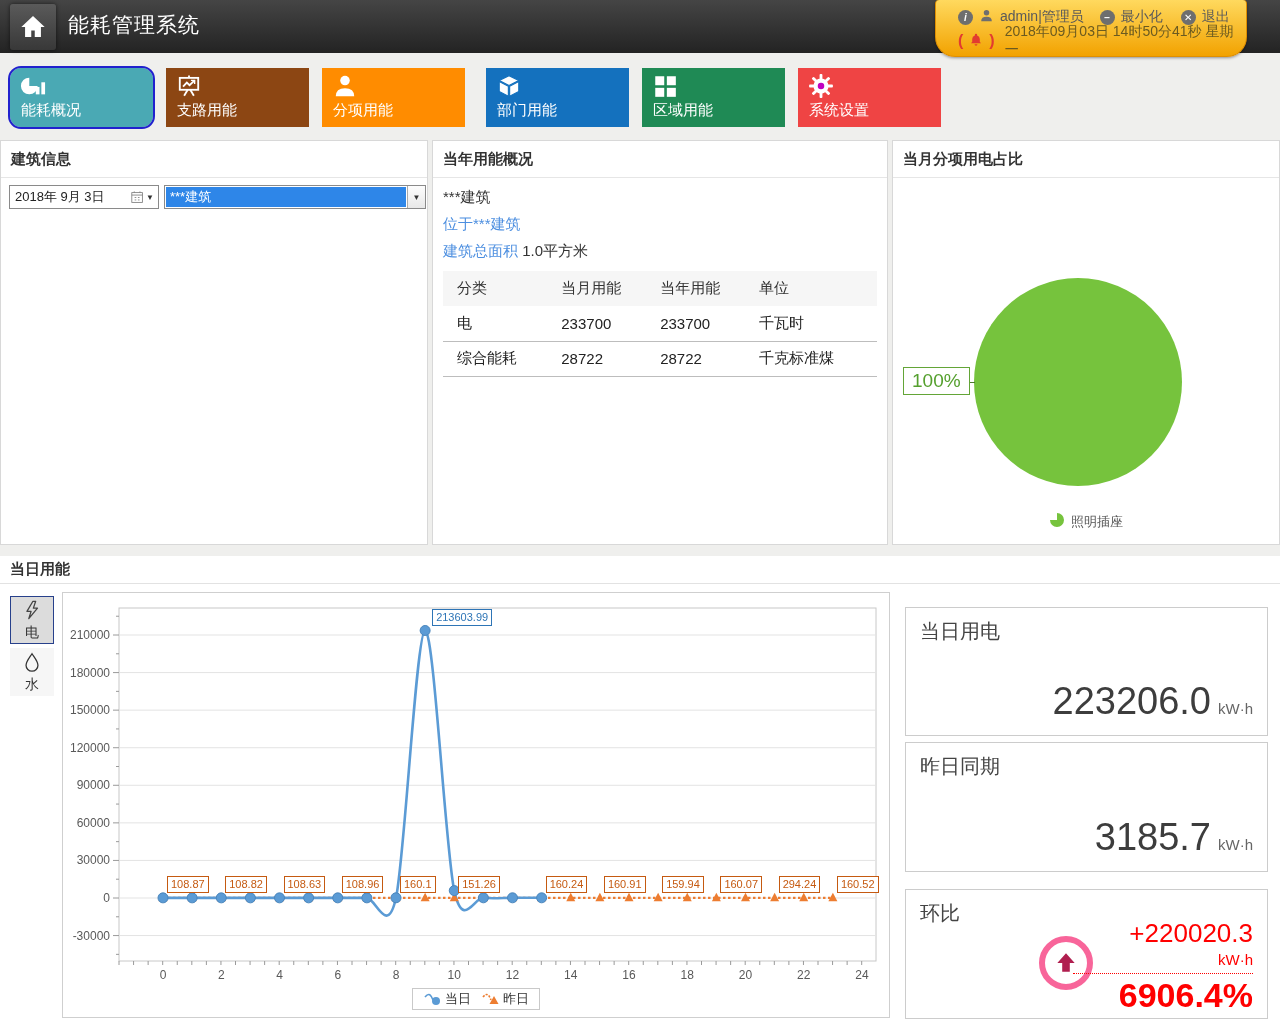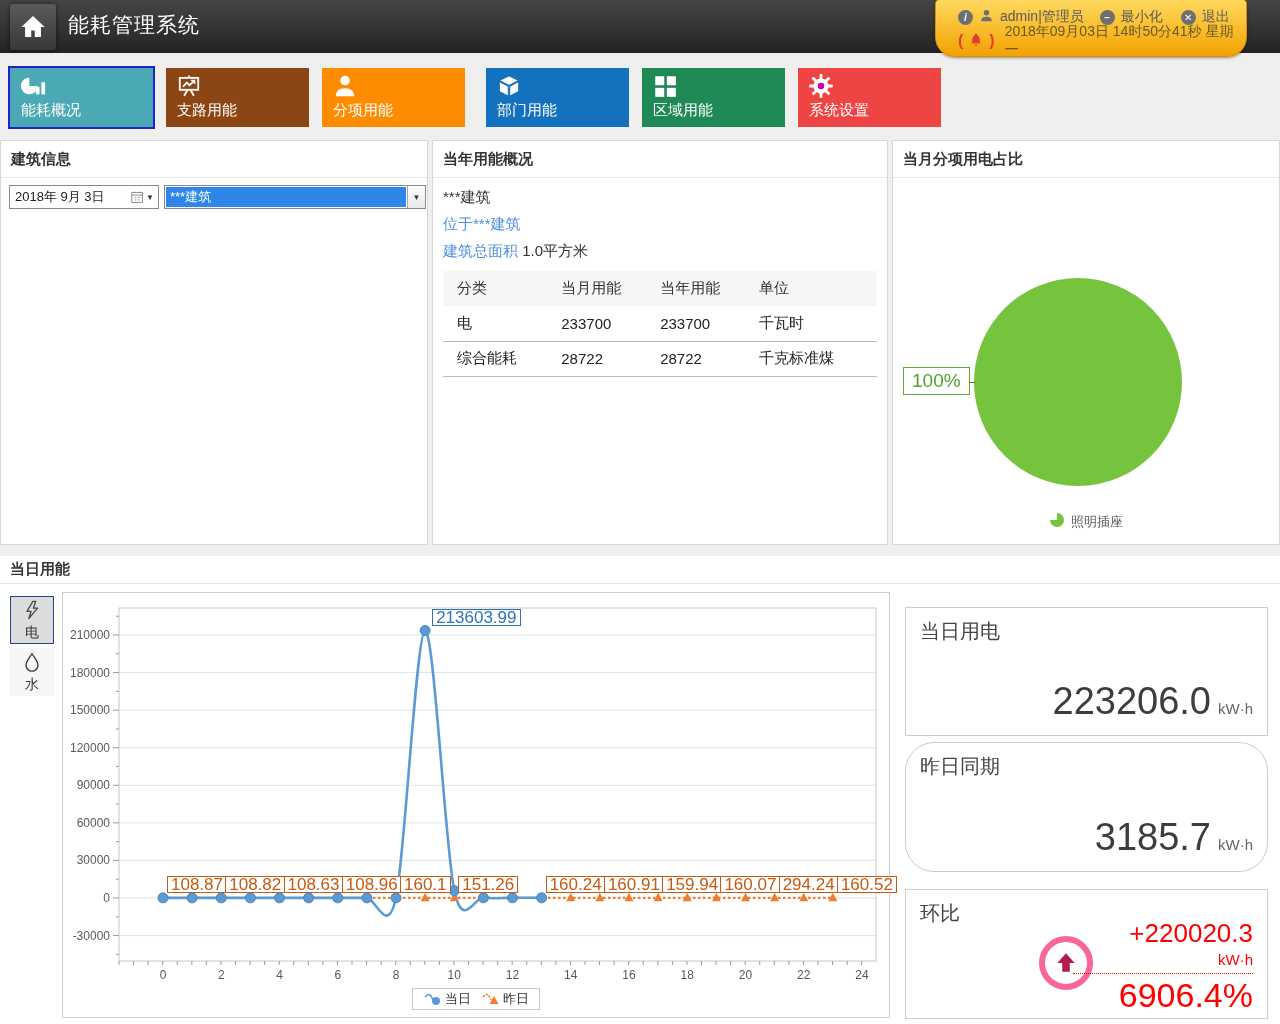--- a/index.html
+++ b/index.html
@@ -25,21 +25,21 @@
   .circle-ico { display:inline-flex; width:15px; height:15px; border-radius:50%;
     background:#6e6e6e; color:#fff; font-size:10px; font-weight:bold;
     align-items:center; justify-content:center; cursor:pointer; }
   .ribbon .txt { cursor:default; }
   .ribbon .act { cursor:pointer; }
   .paren { color:#E23B30; font-weight:bold; font-size:16px; }
 
   
   .nav { position:absolute; left:10px; top:68px; display:flex; gap:13px; }
   .nav-btn { width:143px; height:59px; position:relative; cursor:pointer; color:#fff; }
-  .nav-btn.selected { outline:2px solid #2121CE; outline-offset:0px; }
+  .nav-btn.selected { outline:2px solid #2121CE; outline-offset:0px;border-radius:11px; }
   .nav-icon { position:absolute; left:10px; top:5px; width:26px; height:26px; }
   .nav-icon svg { width:100%; height:100%; }
   .nav-label { position:absolute; left:11px; bottom:7px; font-size:15px; }
 
   
   .panel { position:absolute; background:#fff; border:1px solid #D8D8D8; }
   .panel-h { height:37px; line-height:36px; padding-left:10px; font-size:15px;
     font-weight:bold; color:#333; border-bottom:1px solid #E6E6E6; }
   #panel-building { left:0; top:140px; width:428px; height:405px; }
   #panel-year     { left:432px; top:140px; width:456px; height:405px; }
@@ -84,21 +84,21 @@
     display:flex; flex-direction:column; align-items:center; justify-content:center;
     font-size:14px; color:#333; background:#F6F6F6; border:1px solid #F6F6F6; }
   .etab svg { width:22px; height:22px; }
   .etab.selected { background:#DCDCDC; border:1px solid #27408B; }
   #etab-0 { top:40px; } #etab-1 { top:92px; }
 
   .chart-box { position:absolute; left:62px; top:36px; width:828px; height:426px;
     background:#fff; border:1px solid #CFCFCF; }
   .chart-box svg.main { position:absolute; left:0; top:0; }
   .tick-txt { font-size:12px; fill:#595959; }
-  .pt-label { position:absolute; font-size:17px; background:#fff; padding:1px 3px;
+  .pt-label { position:absolute; font-size:11px; background:#fff; padding:1px 3px;
     white-space:nowrap; line-height:13px; }
   .pt-label.orange { border:1px solid #C55A11; color:#C55A11; }
   .pt-label.blue { border:1px solid #2E75B6; color:#2E75B6; }
   .chart-legend { position:absolute; left:50%; transform:translateX(-50%); bottom:7px;
     border:1px solid #C9C9C9; background:#fff; padding:1px 10px; display:flex; gap:10px;
     align-items:center; font-size:13px; color:#333; }
   .chart-legend .li { display:flex; align-items:center; gap:2px; cursor:pointer; }
 
   
   .stat-card { position:absolute; left:905px; width:363px; background:#fff; border:1px solid #CCC; }
@@ -106,21 +106,21 @@
   .stat-val { position:absolute; right:14px; bottom:12px; display:flex; align-items:baseline; gap:7px; }
   .stat-num { font-size:38px; color:#3D3D3D; }
   .stat-unit { font-size:15px; color:#666; }
   #card-ratio .ring { position:absolute; left:133px; top:46px; width:54px; height:54px;
     border:6px solid #F8659A; border-radius:50%; background:#fff;
     display:flex; align-items:center; justify-content:center; }
   .ratio-block { position:absolute; right:14px; top:28px; text-align:right; color:#F00; }
   .ratio-delta { font-size:26px; }
   .ratio-unit { font-size:15px; margin-top:2px; }
   .ratio-div { border-top:1px dotted #F00; margin:5px 0 2px 0; width:180px; }
-  .ratio-pct { font-size:34px; font-weight:normal; }
+  .ratio-pct { font-size:34px; font-weight:bold; }
 </style>
 </head>
 <body>
 
 <div class="titlebar">
   <div class="home-btn">
     <svg width="28" height="28" viewBox="0 0 24 24">
         <path fill="#fff" d="M12 2.5 L2 12 h3.2 v8.5 h5.3 v-5.5 h3 v5.5 h5.3 V12 H22 Z"></path>
       </svg>
   </div>
@@ -488,21 +488,21 @@
       </div>
     </div>
 
   <div class="stat-card" id="card-0" style="top:51px;height:129px;">
       <div class="stat-title">当日用电</div>
     <div class="stat-val">
         <span class="stat-num">223206.0</span>
     <span class="stat-unit">kW·h</span>
       </div>
     </div>
-  <div class="stat-card" id="card-1" style="top:186px;height:130px;border-radius:29px;">
+  <div class="stat-card" id="card-1" style="top:186px;height:130px;">
       <div class="stat-title">昨日同期</div>
     <div class="stat-val">
         <span class="stat-num">3185.7</span>
     <span class="stat-unit">kW·h</span>
       </div>
     </div>
 
   <div class="stat-card" id="card-ratio" style="top:333px;height:130px;">
     <div class="stat-title">环比</div>
     <div class="ring">

